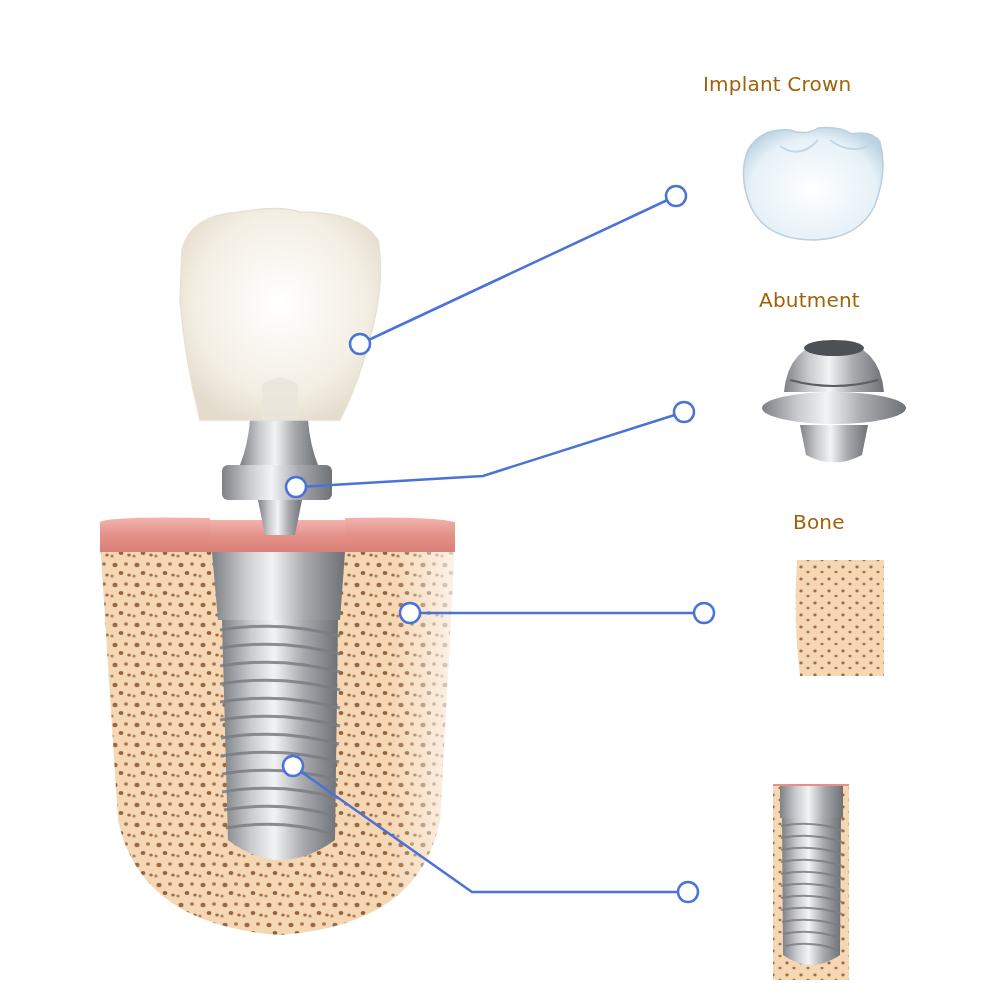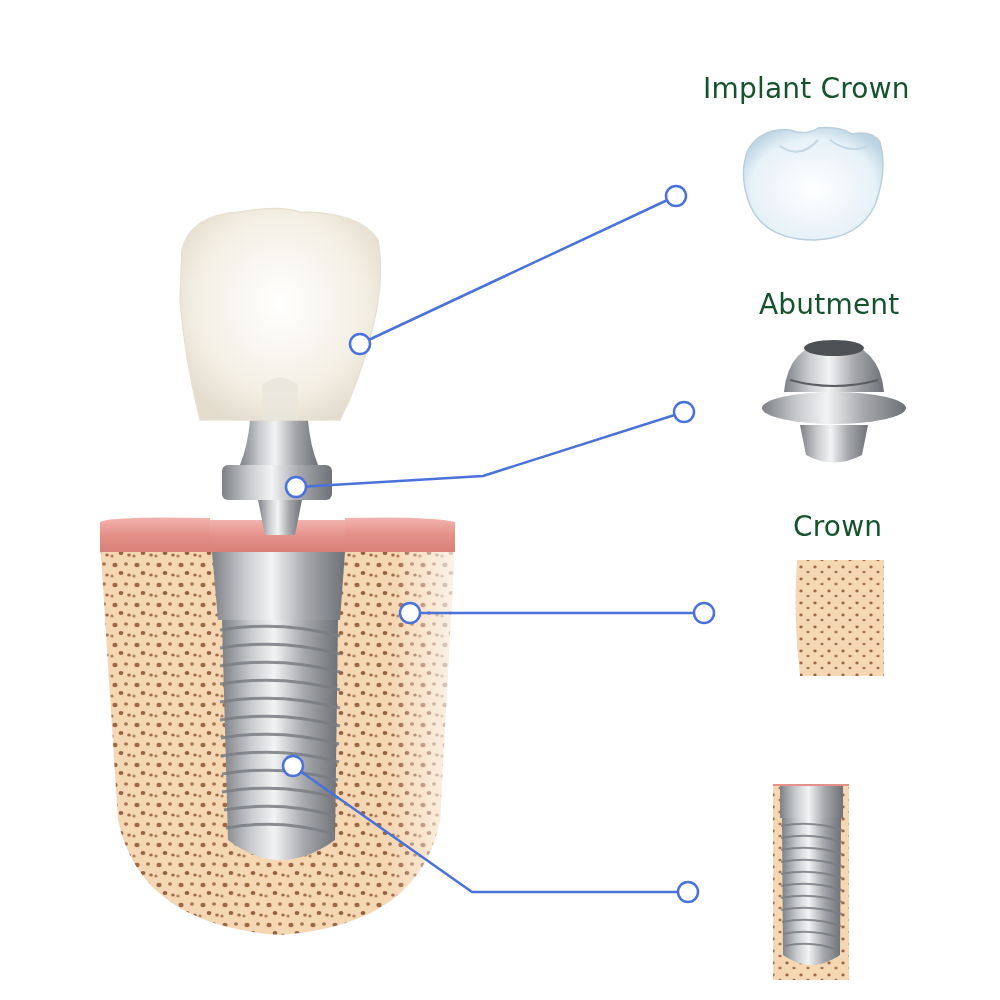--- a/index.html
+++ b/index.html
@@ -1,19 +1,19 @@
 <!DOCTYPE html>
 <html><head>
 <meta charset="utf-8">
 <style>
   html, body { margin: 0; padding: 0; background: #ffffff; }
   body { width: 1000px; height: 1000px; position: relative; overflow: hidden;
          font-family: "DejaVu Sans", sans-serif; }
   .stage { position: absolute; left: 0; top: 0; width: 1000px; height: 1000px; }
-  .label { position: absolute; color: #14532d; font-size: 28px; white-space: nowrap;
+  .label { position: absolute; color: #a16207; font-size: 20px; white-space: nowrap;
            letter-spacing: 0.2px; }
   svg { position: absolute; left: 0; top: 0; }
 </style>
 </head>
 <body>
 
 <div class="stage">
 
   <svg width="1000" height="1000" viewBox="0 0 1000 1000">
     <defs>
@@ -151,14 +151,14 @@
         <path d="M781 910 Q811 904 842 914"></path>
         <path d="M782 922 Q811 916 841 926"></path>
         <path d="M783 934 Q811 928 840 938"></path>
         <path d="M785 946 Q811 940 838 950"></path>
       </g>
     </g>
   </svg>
 
   <div class="label" style="left:703px; top:72px;">Implant Crown</div>
   <div class="label" style="left:759px; top:288px;text-align:right;">Abutment</div>
-  <div class="label" style="left:793px; top:510px;">Crown</div>
+  <div class="label" style="left:793px; top:510px;">Bone</div>
 </div>
 
 </body></html>

